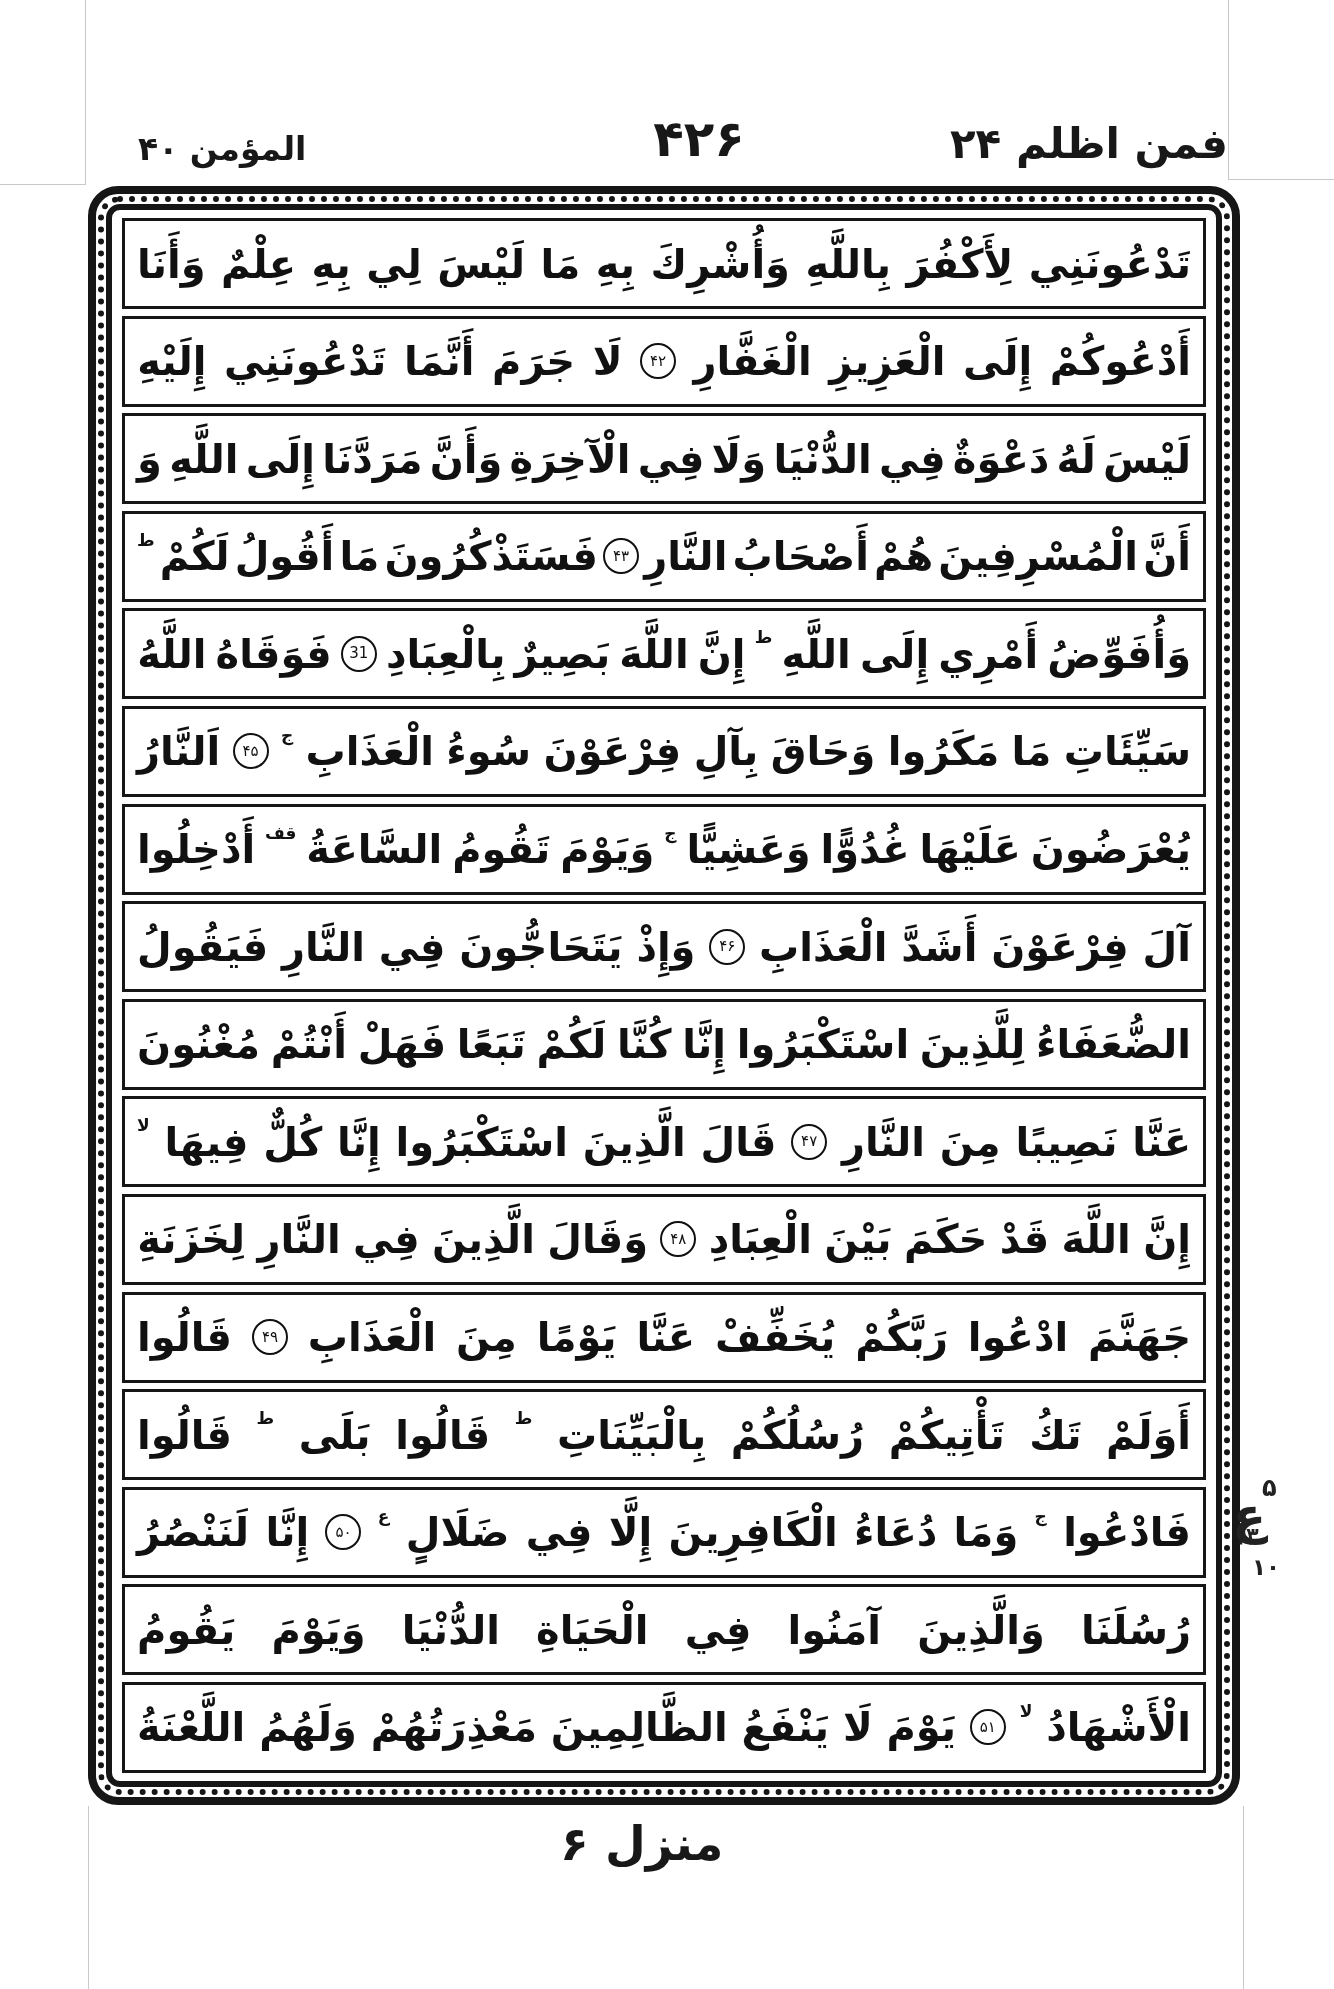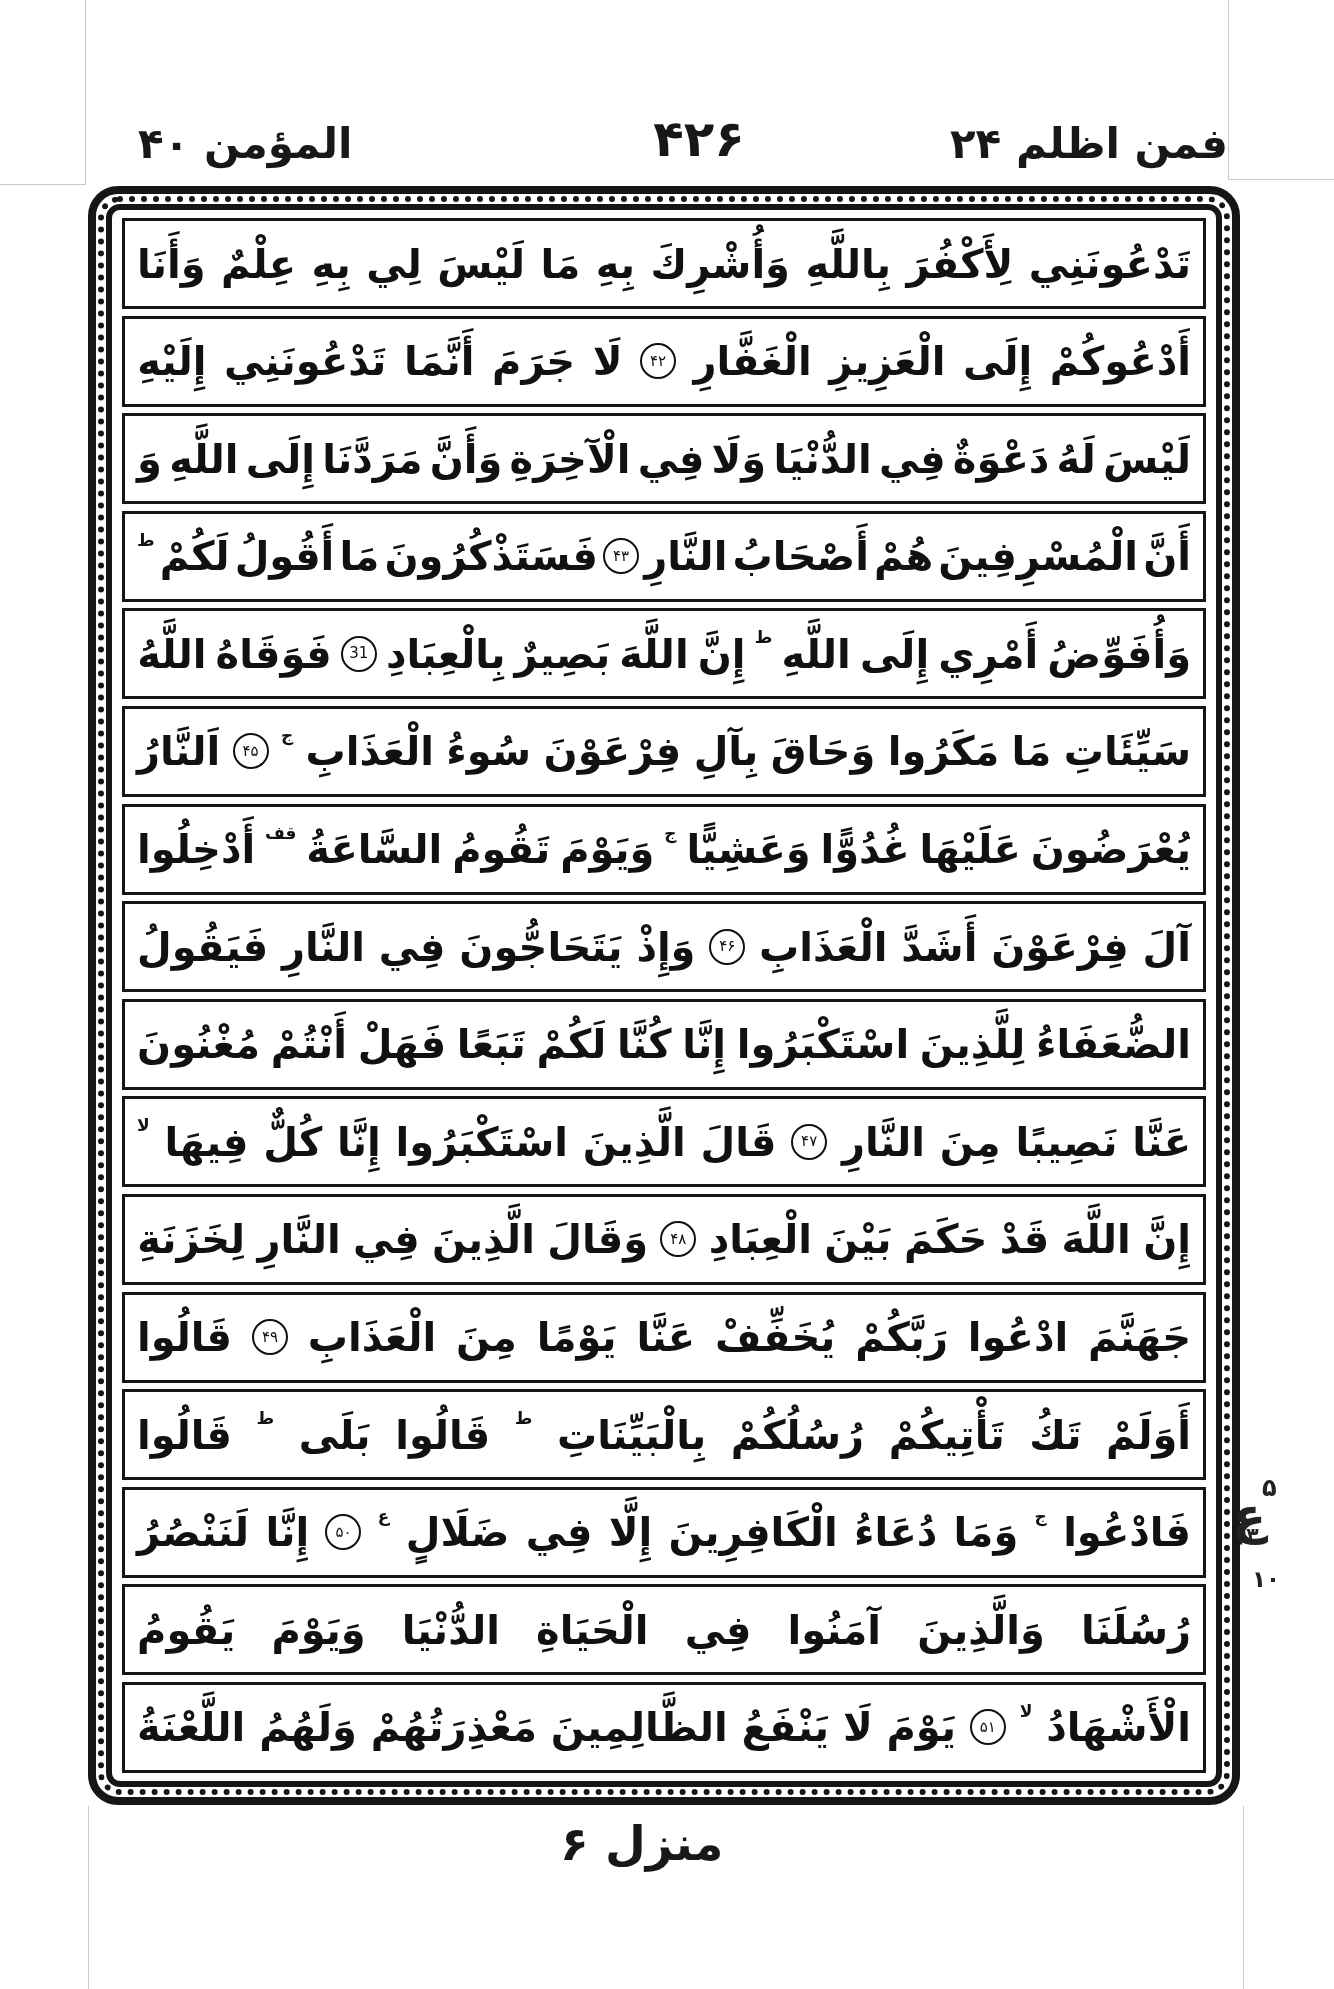--- a/index.html
+++ b/index.html
@@ -4,21 +4,21 @@
 <style>
   html,body{margin:0;padding:0;}
   body{
     width:1334px;height:1989px;position:relative;background:#ffffff;
     font-family:"DejaVu Sans",sans-serif;color:#141414;overflow:hidden;
   }
   .guide{position:absolute;background:#c9c9c9;}
   
   .hdr{position:absolute;top:84px;left:0;width:1334px;height:84px;}
   .hdr span{position:absolute;bottom:0;font-weight:bold;color:#181818;}
-  .hdr .surah{left:138px;font-size:42px;}
+  .hdr .surah{left:138px;font-size:33px;}
   .hdr .pageno{left:50%;transform:translateX(-50%);font-size:50px;letter-spacing:38px;direction:ltr;margin-left:32px;}
   .hdr .juz{right:106px;font-size:42px;text-align:center;}
   
   .frame{
     position:absolute;left:88px;top:186px;width:1152px;height:1619px;
     box-sizing:border-box;border:8px solid #161616;border-radius:30px;
     padding:2px;background:#fff;
   }
   .bead{
     box-sizing:border-box;width:100%;height:100%;
@@ -48,21 +48,21 @@
     font-size:17px;font-weight:bold;transform:translateY(-16px);flex:0 0 auto;
   }
   
   .ruku{
     position:absolute;left:1232px;top:1474px;width:70px;
     display:flex;flex-direction:column;font-weight:bold;color:#222;
   }
   .ruku .n-top{font-size:24px;margin-left:30px;}
   .ruku .ain{font-size:50px;line-height:0.9;margin-top:-8px;}
   .ruku .n-mid{font-size:23px;margin-left:2px;margin-top:-16px;font-family:Liberation Serif, serif;}
-  .ruku .n-bot{font-size:23px;margin-left:20px;margin-top:16px;}
+  .ruku .n-bot{font-size:23px;margin-left:20px;margin-top:4px;}
   
   .manzil{
     position:absolute;left:560px;top:1816px;font-size:47px;font-weight:bold;
     direction:rtl;color:#181818;
   }
 </style>
 </head>
 <body>
 
 <div class="guide" style="left:85px;top:0;width:1px;height:184px;"></div>

